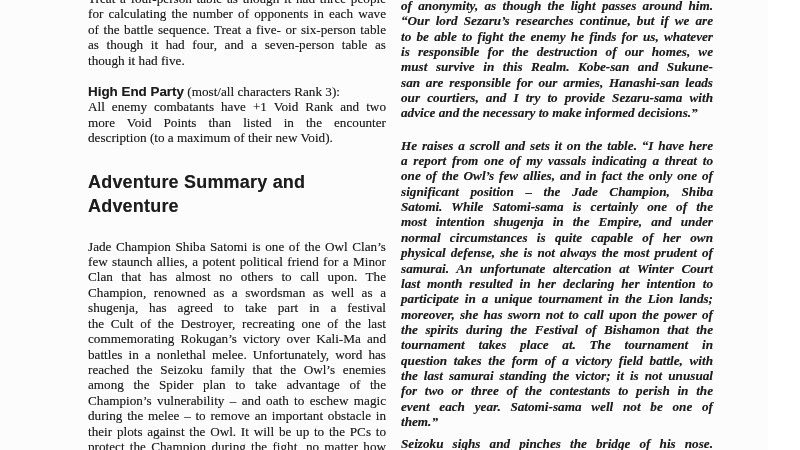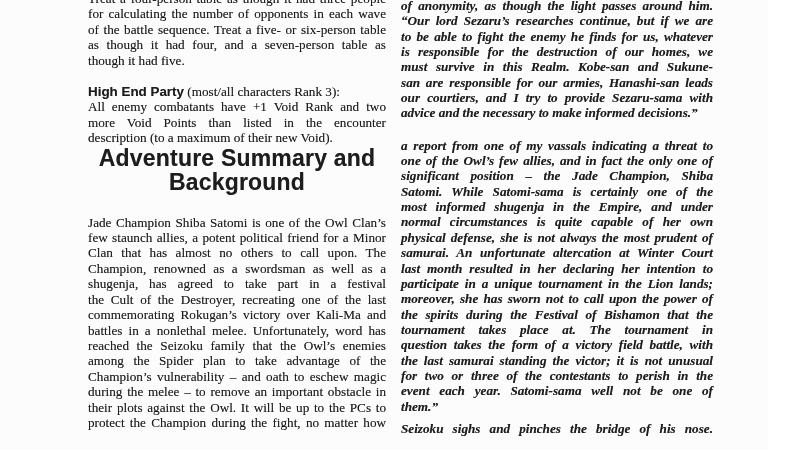--- a/index.html
+++ b/index.html
@@ -27,24 +27,24 @@
   .text-line{min-height:15.4px;}
   .column.right .text-line{min-height:15.35px;}
   .text-line.justified{text-align:justify;text-align-last:justify;-moz-text-align-last:justify;text-justify:inter-word;}
   .text-line.flush{text-align:right;text-align-last:left;}
 
   
   .block-table-scaling-paragraph{margin-top:0;}
   .block-high-end-party-heading{margin-top:16px;}
   .block-high-end-party-body{margin-top:0;}
   .block-adventure-heading{
-    text-align:center;
+    margin-top:24px;
     font-family:"Liberation Sans","DejaVu Sans",sans-serif;
     font-weight:700;
-    font-size:23px;
+    font-size:18px;
     line-height:24px;
     letter-spacing:0.2px;
   }
   .block-adventure-summary-paragraph{margin-top:21px;}
   .block-seizoku-speech-paragraph{margin-top:0;}
   .block-report-paragraph{margin-top:17px;}
   .block-seizoku-sighs-paragraph{margin-top:7px;}
 
   .run-head{
     font-family:"Liberation Sans","DejaVu Sans",sans-serif;
@@ -68,21 +68,21 @@
       <div class="block block-high-end-party-heading">
         <div class="text-line flush"><span class="run-head">High End Party</span><span> (most/all characters Rank 3):</span></div>
       </div>
       <div class="block block-high-end-party-body">
         <div class="text-line justified">All enemy combatants have +1 Void Rank and two</div>
         <div class="text-line justified">more Void Points than listed in the encounter</div>
         <div class="text-line flush">description (to a maximum of their new Void).</div>
       </div>
       <div class="block block-adventure-heading">
         <div class="heading-line">Adventure Summary and</div>
-        <div class="heading-line">Background</div>
+        <div class="heading-line">Adventure</div>
       </div>
       <div class="block block-adventure-summary-paragraph">
         <div class="text-line justified">Jade Champion Shiba Satomi is one of the Owl Clan’s</div>
         <div class="text-line justified">few staunch allies, a potent political friend for a Minor</div>
         <div class="text-line justified">Clan that has almost no others to call upon.  The</div>
         <div class="text-line justified">Champion, renowned as a swordsman as well as a</div>
         <div class="text-line justified">shugenja, has agreed to take part in a festival</div>
         <div class="text-line justified">the Cult of the Destroyer, recreating one of the last</div>
         <div class="text-line justified">commemorating Rokugan’s victory over Kali-Ma and</div>
         <div class="text-line justified">battles in a nonlethal melee.  Unfortunately, word has</div>
@@ -99,25 +99,26 @@
         <div class="text-line justified">of anonymity, as though the light passes around him.</div>
         <div class="text-line justified">“Our lord Sezaru’s researches continue, but if we are</div>
         <div class="text-line justified">to be able to fight the enemy he finds for us, whatever</div>
         <div class="text-line justified">is responsible for the destruction of our homes, we</div>
         <div class="text-line justified">must survive in this Realm.  Kobe-san and Sukune-</div>
         <div class="text-line justified">san are responsible for our armies, Hanashi-san leads</div>
         <div class="text-line justified">our courtiers, and I try to provide Sezaru-sama with</div>
         <div class="text-line flush">advice and the necessary to make informed decisions.”</div>
       </div>
       <div class="block block-report-paragraph">
+        <div class="text-line justified">He raises a scroll and sets it on the table. “I have here</div>
         <div class="text-line justified">a report from one of my vassals indicating a threat to</div>
         <div class="text-line justified">one of the Owl’s few allies, and in fact the only one of</div>
         <div class="text-line justified">significant position – the Jade Champion, Shiba</div>
         <div class="text-line justified">Satomi.  While Satomi-sama is certainly one of the</div>
-        <div class="text-line justified">most informed shugenja in the Empire, and under</div>
+        <div class="text-line justified">most intention shugenja in the Empire, and under</div>
         <div class="text-line justified">normal circumstances is quite capable of her own</div>
         <div class="text-line justified">physical defense, she is not always the most prudent of</div>
         <div class="text-line justified">samurai.  An unfortunate altercation at Winter Court</div>
         <div class="text-line justified">last month resulted in her declaring her intention to</div>
         <div class="text-line justified">participate in a unique tournament in the Lion lands;</div>
         <div class="text-line justified">moreover, she has sworn not to call upon the power of</div>
         <div class="text-line justified">the spirits during the Festival of Bishamon that the</div>
         <div class="text-line justified">tournament takes place at.  The tournament in</div>
         <div class="text-line justified">question takes the form of a victory field battle, with</div>
         <div class="text-line justified">the last samurai standing the victor; it is not unusual</div>

